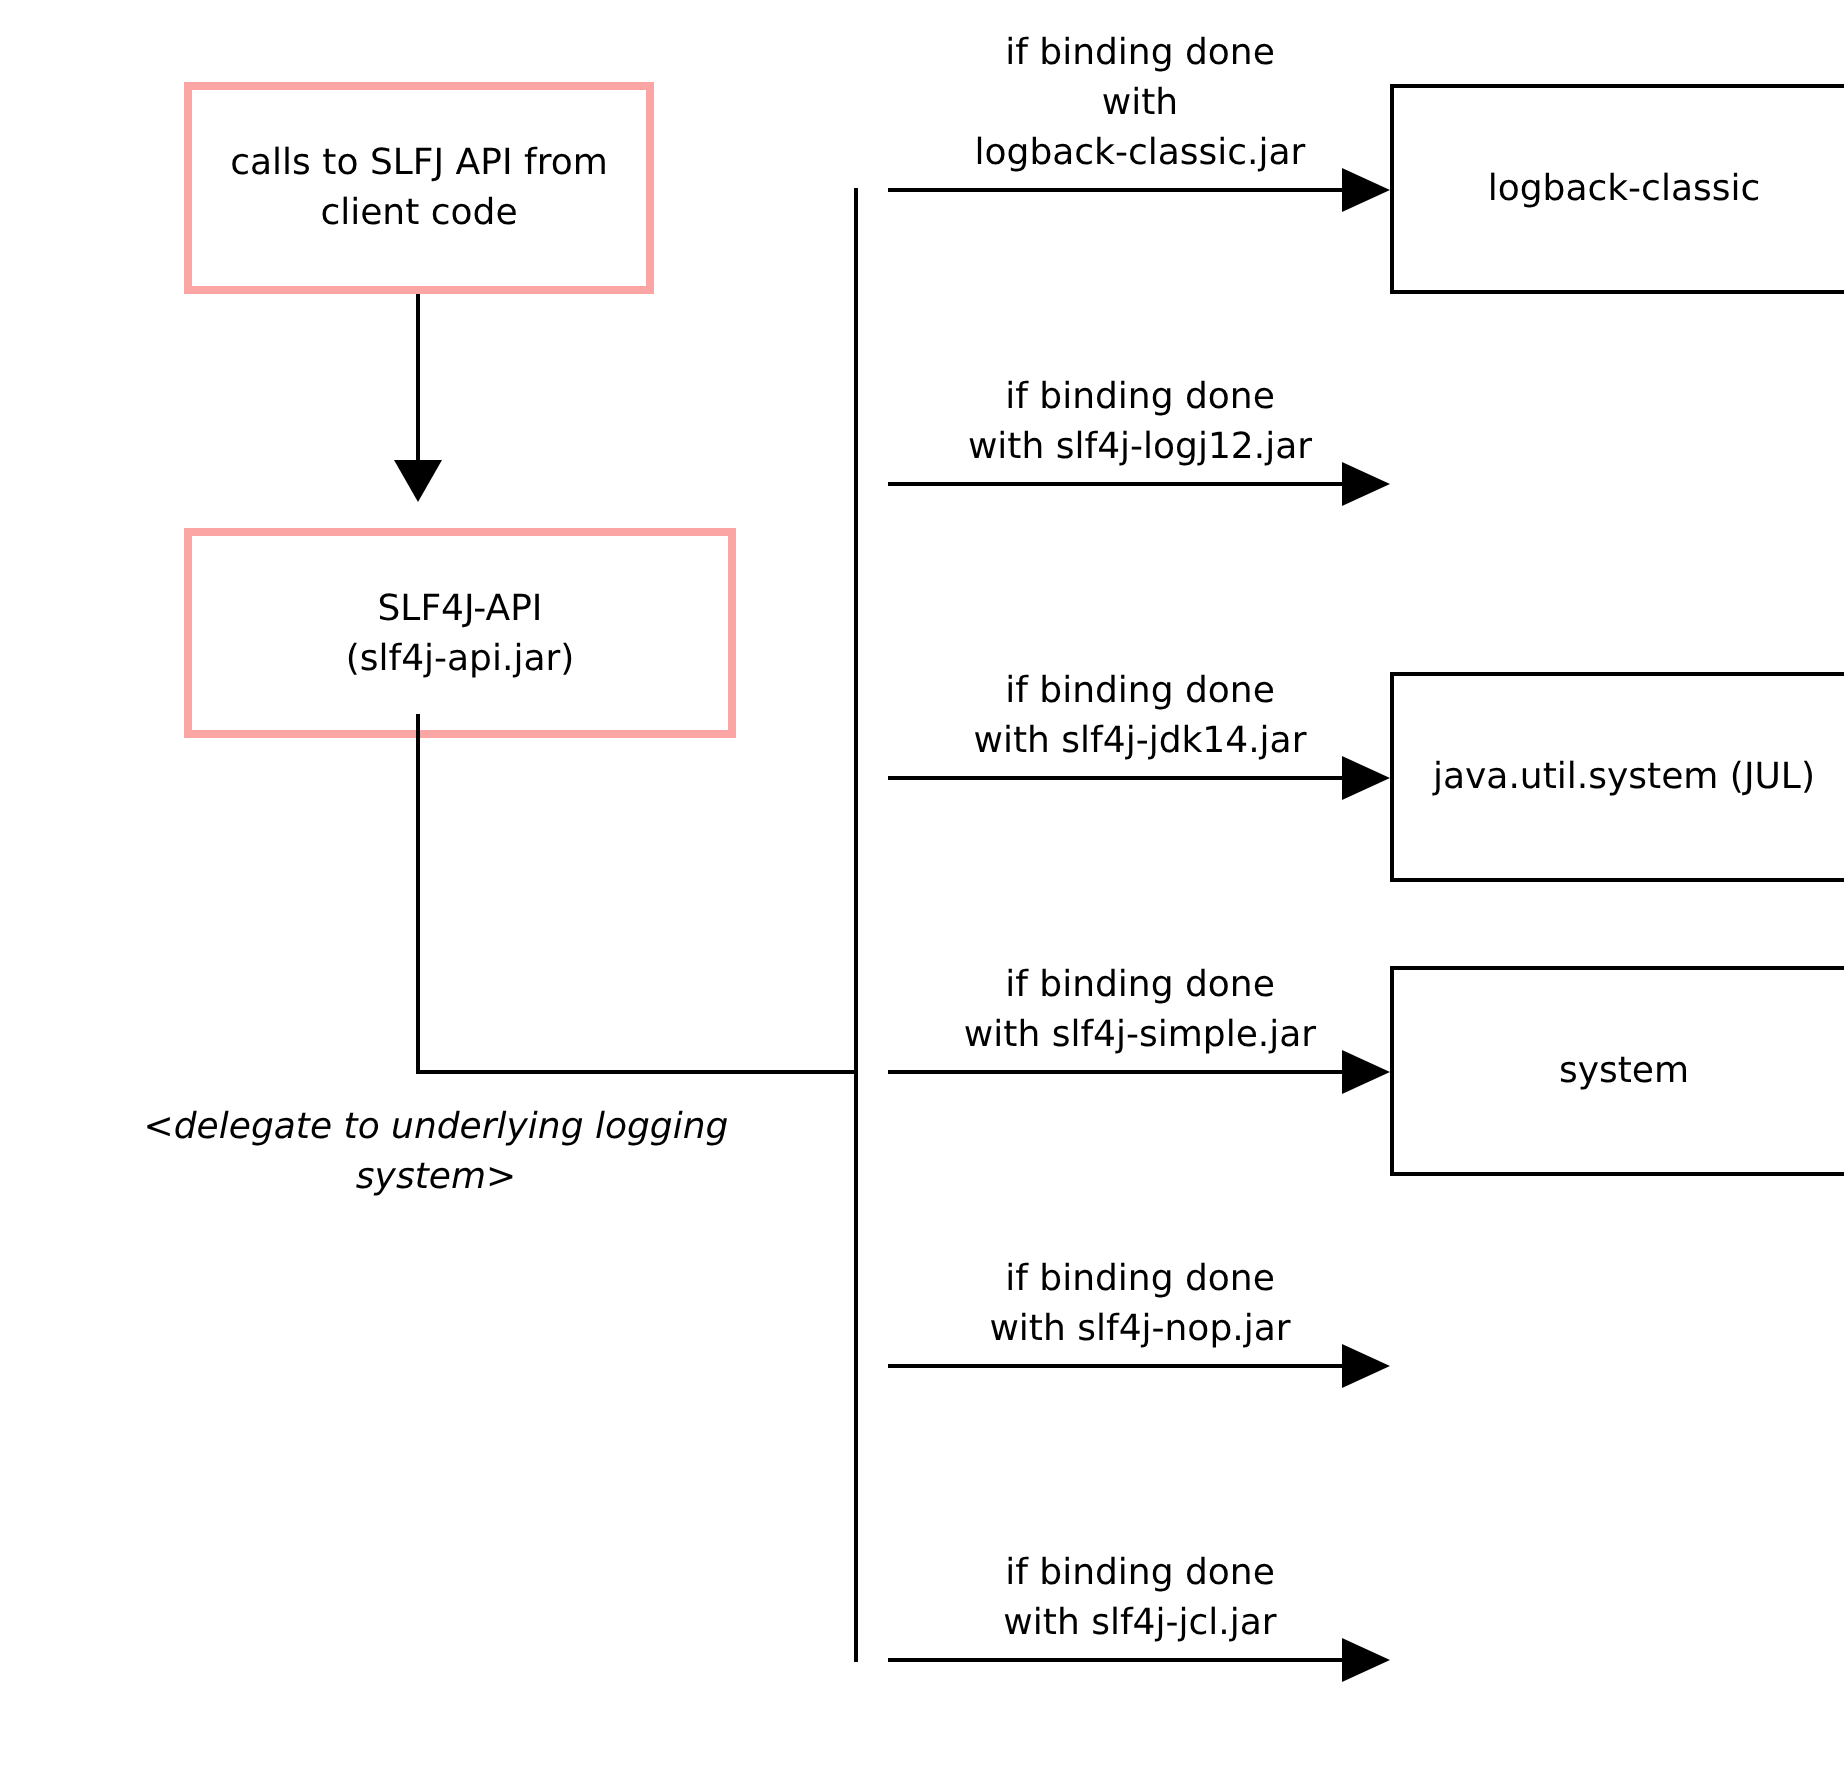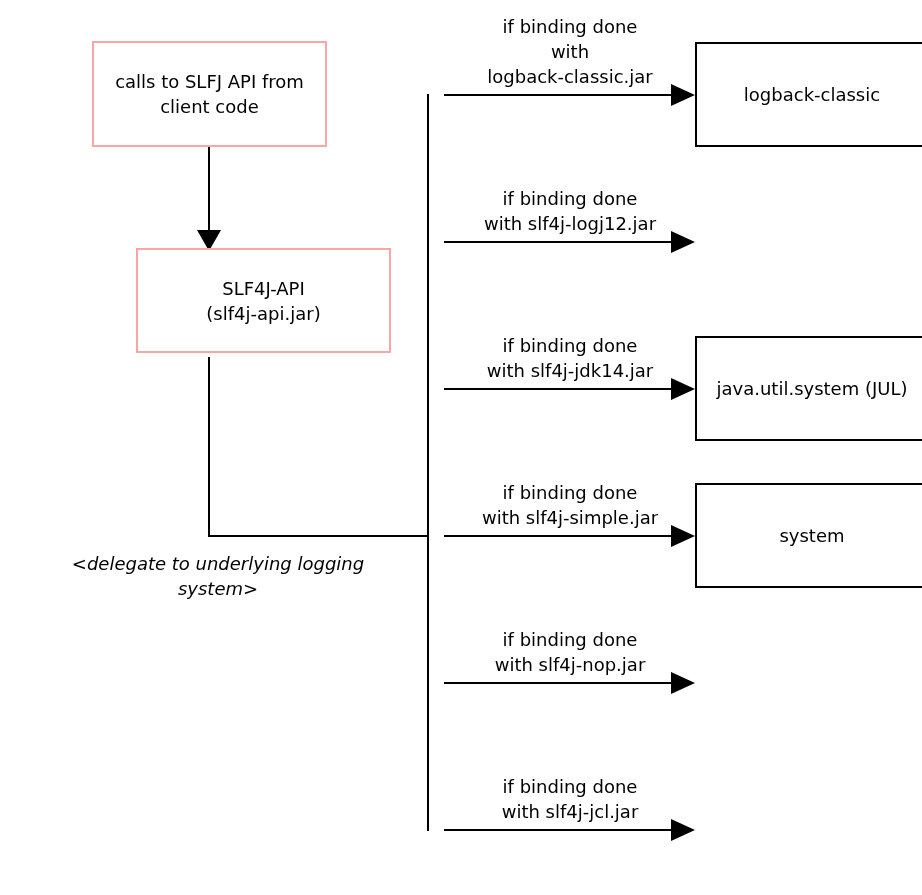--- a/index.html
+++ b/index.html
@@ -13,31 +13,31 @@
     height: 895px;
     background: #ffffff;
     font-family: "DejaVu Sans", sans-serif;
     font-size: 18px;
     line-height: 25px;
     color: #000000;
     overflow: hidden;
   }
   .box {
     position: absolute;
-    border: 2px solid #fca5a5;
+    border: 4px solid #fca5a5;
     background: #ffffff;
     display: flex;
     align-items: center;
     justify-content: center;
     text-align: center;
     white-space: pre-line;
     box-sizing: border-box;
   }
   .client-box { left: 92px; top: 41px; width: 235px; height: 106px; }
-  .api-box    { left: 92px; top: 248px; width: 255px; height: 105px; margin-left: 44px; }
+  .api-box    { left: 92px; top: 264px; width: 276px; height: 105px; }
 
   .vline, .hline {
     position: absolute;
     background: #000000;
   }
   .client-arrow-shaft { left: 208px; top: 147px; width: 2px; height: 84px; }
   .client-arrowhead {
     position: absolute;
     left: 197px; top: 230px;
     width: 0; height: 0;

